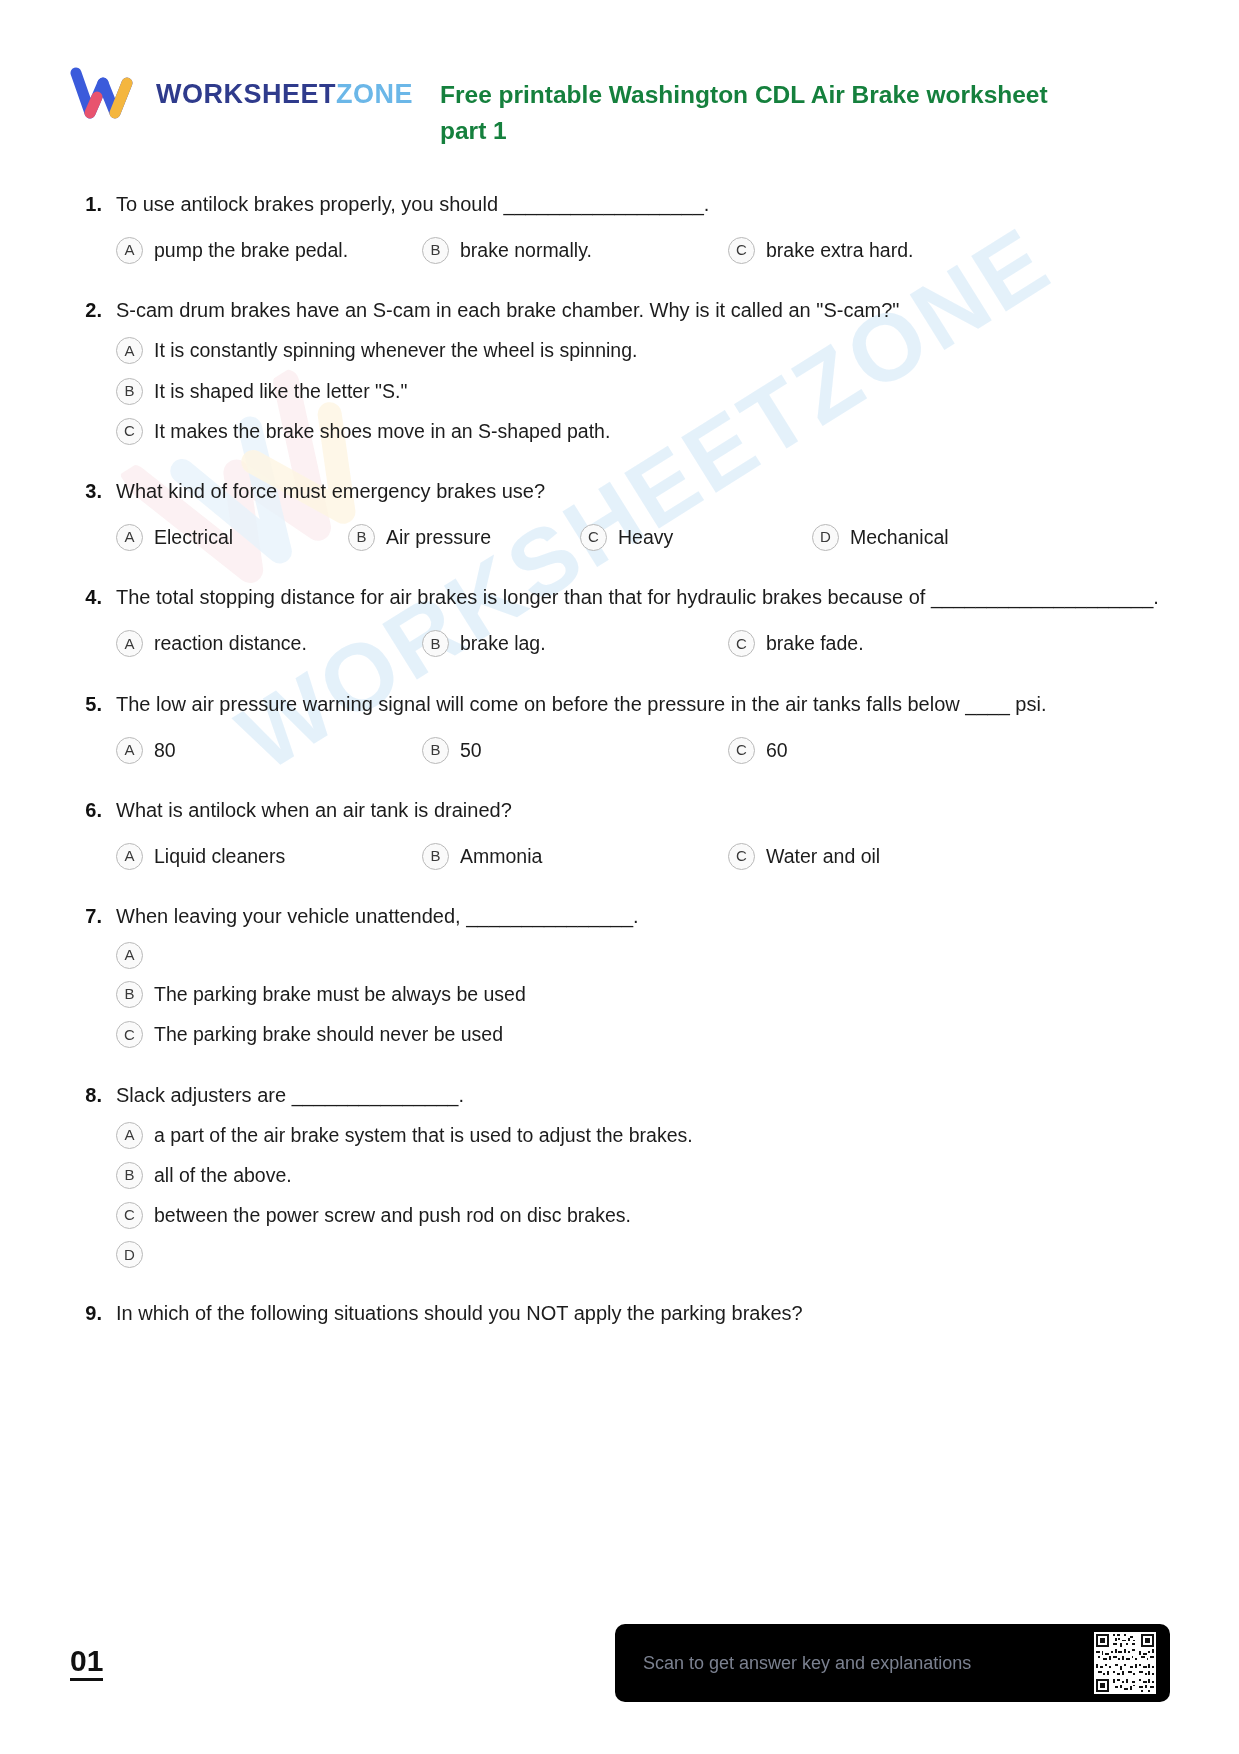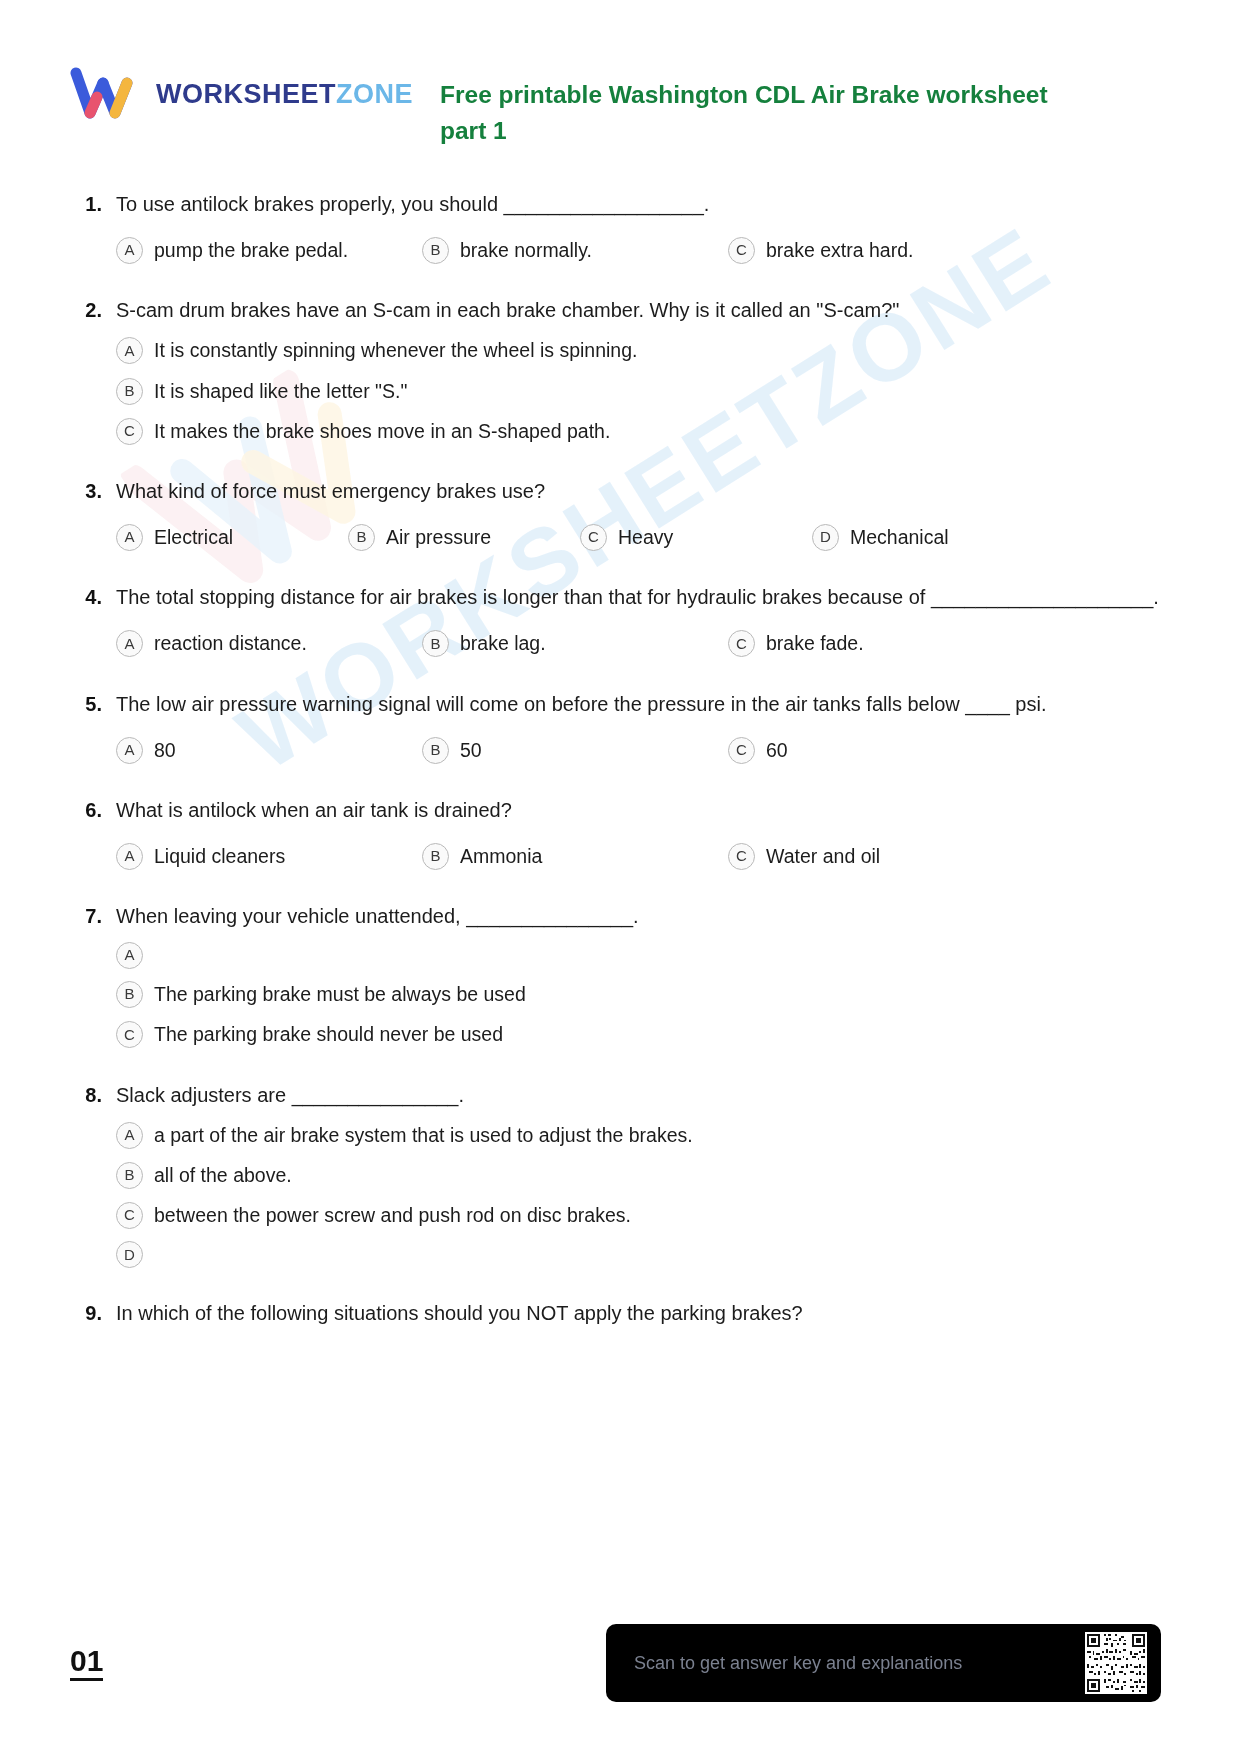--- a/index.html
+++ b/index.html
@@ -158,21 +158,21 @@
   }
 
   
   .w-3 > .option { width: 306px; }
   .w-4 > .option { width: 232px; }
 
   
   .footer {
     position: absolute;
     left: 70px;
-    right: 78px;
+    right: 69px;
     bottom: 52px;
     height: 78px;
     display: flex;
     align-items: center;
     z-index: 2;
   }
   .page-num {
     font-size: 30px;
     font-weight: 700;
     color: #111;

